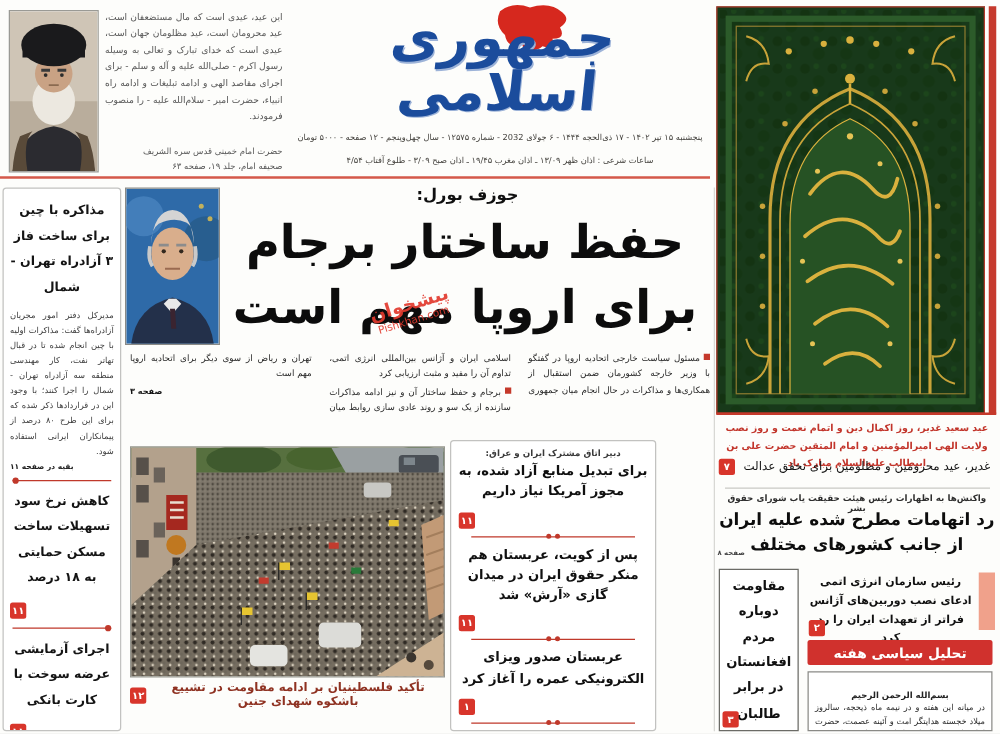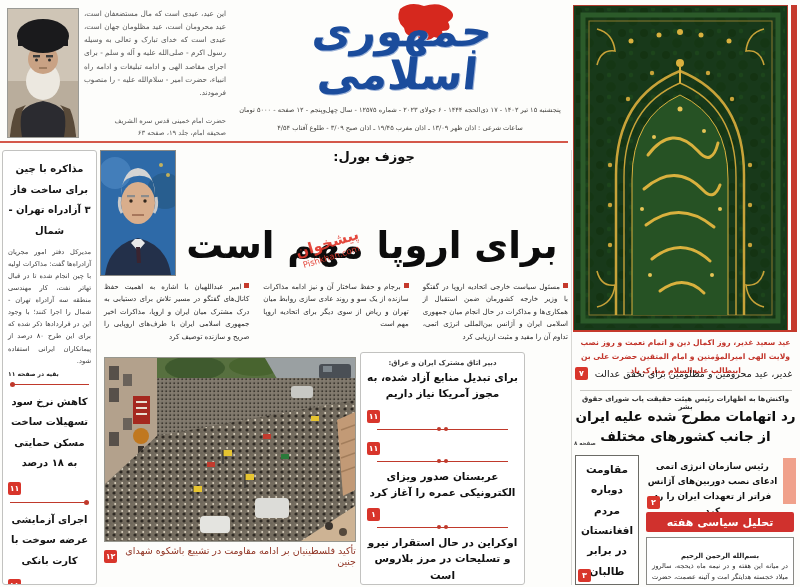--- a/index.html
+++ b/index.html
@@ -56,21 +56,21 @@
   .watermark .fa{display:block;font-size:15px;font-weight:bold}
   .watermark .en{display:block;font-size:8.5px;font-family:"DejaVu Sans",sans-serif}
   .bullets{left:104px;top:281px;width:464px;height:70px;column-count:3;column-gap:14px;
            font-size:7px;line-height:1.78;text-align:justify;color:#262626}
   .bullets p{margin:0 0 2px}
   .sq{display:inline-block;width:5px;height:5px;background:#c5392b;margin-left:3px;vertical-align:1px}
   .pnote{font-weight:bold;font-size:6.5px;text-align:left;color:#111;margin-top:2px}
 
   .crowd{position:absolute;left:104px;top:357px;width:250px;height:183px;border:1px solid #97978f}
   .caption-row{left:104px;top:545px;width:252px;display:flex;align-items:center;gap:4px}
-  .caption-text{flex:1;font-size:9.5px;font-weight:normal;color:#8f3222}
+  .caption-text{flex:1;text-align:center;font-size:9.5px;font-weight:bold;color:#8f3222}
 
   
   .midcol{left:360px;top:352px;width:165px;height:233px;border:1px solid #c2c2c0;border-radius:3px;
           padding:6px;box-sizing:border-box;overflow:hidden;background:#fff}
   .m-kicker{font-size:7px;font-weight:bold;text-align:center;color:#3a3a3a;margin:0 0 2px}
   .m-title{font-size:10.5px;font-weight:bold;text-align:center;color:#101010;line-height:1.55;margin:0}
 
   
   .r-toprule{left:573px;top:330px;width:224px;height:2px;background:#c5392b}
   .ghadir-greet{left:575px;top:336px;width:221px;text-align:center;font-size:7.6px;font-weight:bold;
@@ -130,21 +130,21 @@
     </p>
   </section>
 
   <section class="abs logo-area">
     <svg class="splash" viewBox="0 0 62 46">
       <path d="M5,8 Q15,0 29,5 Q45,0 55,9 Q62,15 53,21 Q58,30 47,30 Q50,40 39,36 Q31,43 25,34 Q11,39 9,27 Q0,19 5,8 Z" fill="#d6281e"></path>
       <path d="M22,30 q1,9 5,13 q3,-2 1,-8 Z" fill="#d6281e"></path>
     </svg>
     <div class="logo-text">جمهوری اسلامی</div>
   </section>
-  <div class="abs dateline dl1">پنجشنبه ۱۵ تیر ۱۴۰۲ - ۱۷ ذی‌الحجه ۱۴۴۴ - ۶ جولای ۲۰۲۳ - شماره ۱۲۵۷۵ - سال چهل‌وپنجم - ۱۲ صفحه - ۵۰۰۰ تومان</div>
+  <div class="abs dateline dl1">پنجشنبه ۱۵ تیر ۱۴۰۲ - ۱۷ ذی‌الحجه ۱۴۴۴ - ۶ جولای 2032 - شماره ۱۲۵۷۵ - سال چهل‌وپنجم - ۱۲ صفحه - ۵۰۰۰ تومان</div>
   <div class="abs dateline dl2">ساعات شرعی : اذان ظهر ۱۳/۰۹ ـ اذان مغرب ۱۹/۴۵ ـ اذان صبح ۳/۰۹ - طلوع آفتاب ۴/۵۴</div>
   <div class="abs top-rule"></div>
 
   <svg class="abs ghadir-art" viewBox="0 0 215 326" preserveAspectRatio="none">
     <defs>
       <pattern id="leaf" width="22" height="22" patternUnits="userSpaceOnUse">
         <circle cx="5" cy="6" r="4" fill="#12300f"></circle>
         <circle cx="16" cy="16" r="5" fill="#143512"></circle>
         <circle cx="14" cy="4" r="2.2" fill="#1e4a1c"></circle>
       </pattern>
@@ -231,32 +231,31 @@
     <path d="M20,44 Q22,18 37,17 Q52,18 54,44 Q54,30 48,27 Q38,22 26,28 Q20,32 20,44 Z" fill="#d4d4d4"></path>
     <path d="M19,46 q-2,10 2,16 M55,46 q2,10 -2,16" stroke="#c9c9c9" stroke-width="3" fill="none"></path>
     <rect x="26" y="44" width="8" height="2.2" fill="#8c8c8c"></rect>
     <rect x="40" y="44" width="8" height="2.2" fill="#8c8c8c"></rect>
     <circle cx="30" cy="50" r="1.7" fill="#33281e"></circle>
     <circle cx="44" cy="50" r="1.7" fill="#33281e"></circle>
     <path d="M31,64 h12" stroke="#9a6a50" stroke-width="1.6"></path>
   </svg>
   <div class="abs kicker">جوزف بورل:</div>
   <h1 class="abs headline">
-    <br>
+    <span>حفظ ساختار برجام</span><br>
     <span>برای اروپا مهم است</span>
   </h1>
   <div class="abs watermark">
     <span class="fa">پیشخوان</span>
     <span class="en">Pishkhan.com</span>
   </div>
 
   <div class="abs bullets">
     <p><span class="sq"></span><span>مسئول سیاست خارجی اتحادیه اروپا در گفتگو با وزیر خارجه کشورمان ضمن استقبال از همکاری‌ها و مذاکرات در حال انجام میان جمهوری اسلامی ایران و آژانس بین‌المللی انرژی اتمی، تداوم آن را مفید و مثبت ارزیابی کرد</span></p>
     <p><span class="sq"></span><span>برجام و حفظ ساختار آن و نیز ادامه مذاکرات سازنده از یک سو و روند عادی سازی روابط میان تهران و ریاض از سوی دیگر برای اتحادیه اروپا مهم است</span></p>
-    <p><span class="sq"></span><span>امیر عبداللهیان با اشاره به اهمیت حفظ کانال‌های گفتگو در مسیر تلاش برای دستیابی به درک مشترک میان ایران و اروپا، مذاکرات اخیر جمهوری اسلامی ایران با طرف‌های اروپایی را صریح و سازنده توصیف کرد</span></p>
     <p class="pnote">صفحه ۳</p>
   </div>
 
   <svg class="crowd" viewBox="0 0 250 183" preserveAspectRatio="none">
     <defs>
       <pattern id="cd1" width="7" height="7" patternUnits="userSpaceOnUse">
         <circle cx="2" cy="2" r="1.6" fill="#2f2a24"></circle>
         <circle cx="5.3" cy="4.4" r="1.4" fill="#6e675b"></circle>
         <circle cx="3.2" cy="6" r="1" fill="#ddd4c2"></circle>
       </pattern>
@@ -311,20 +310,21 @@
   <div class="abs caption-row">
     <span class="caption-text">تأکید فلسطینیان بر ادامه مقاومت در تشییع باشکوه شهدای جنین</span>
     <span class="badge">۱۲</span>
   </div>
 
   <section class="abs midcol">
     <p class="m-kicker">دبیر اتاق مشترک ایران و عراق:</p>
     <h4 class="m-title">برای تبدیل منابع آزاد شده، به مجوز آمریکا نیاز داریم</h4>
     <div class="badge-row"><span class="badge">۱۱</span></div>
     <div class="mdiv"></div>
+    <h4 class="m-title">پس از کویت، عربستان هم منکر حقوق ایران در میدان گازی «آرش» شد</h4>
     <div class="badge-row"><span class="badge">۱۱</span></div>
     <div class="mdiv"></div>
     <h4 class="m-title">عربستان صدور ویزای الکترونیکی عمره را آغاز کرد</h4>
     <div class="badge-row"><span class="badge">۱</span></div>
     <div class="mdiv"></div>
     <h4 class="m-title">اوکراین در حال استقرار نیرو و تسلیحات در مرز بلاروس است</h4>
 
   </section>
 
   <div class="abs r-toprule"></div>

